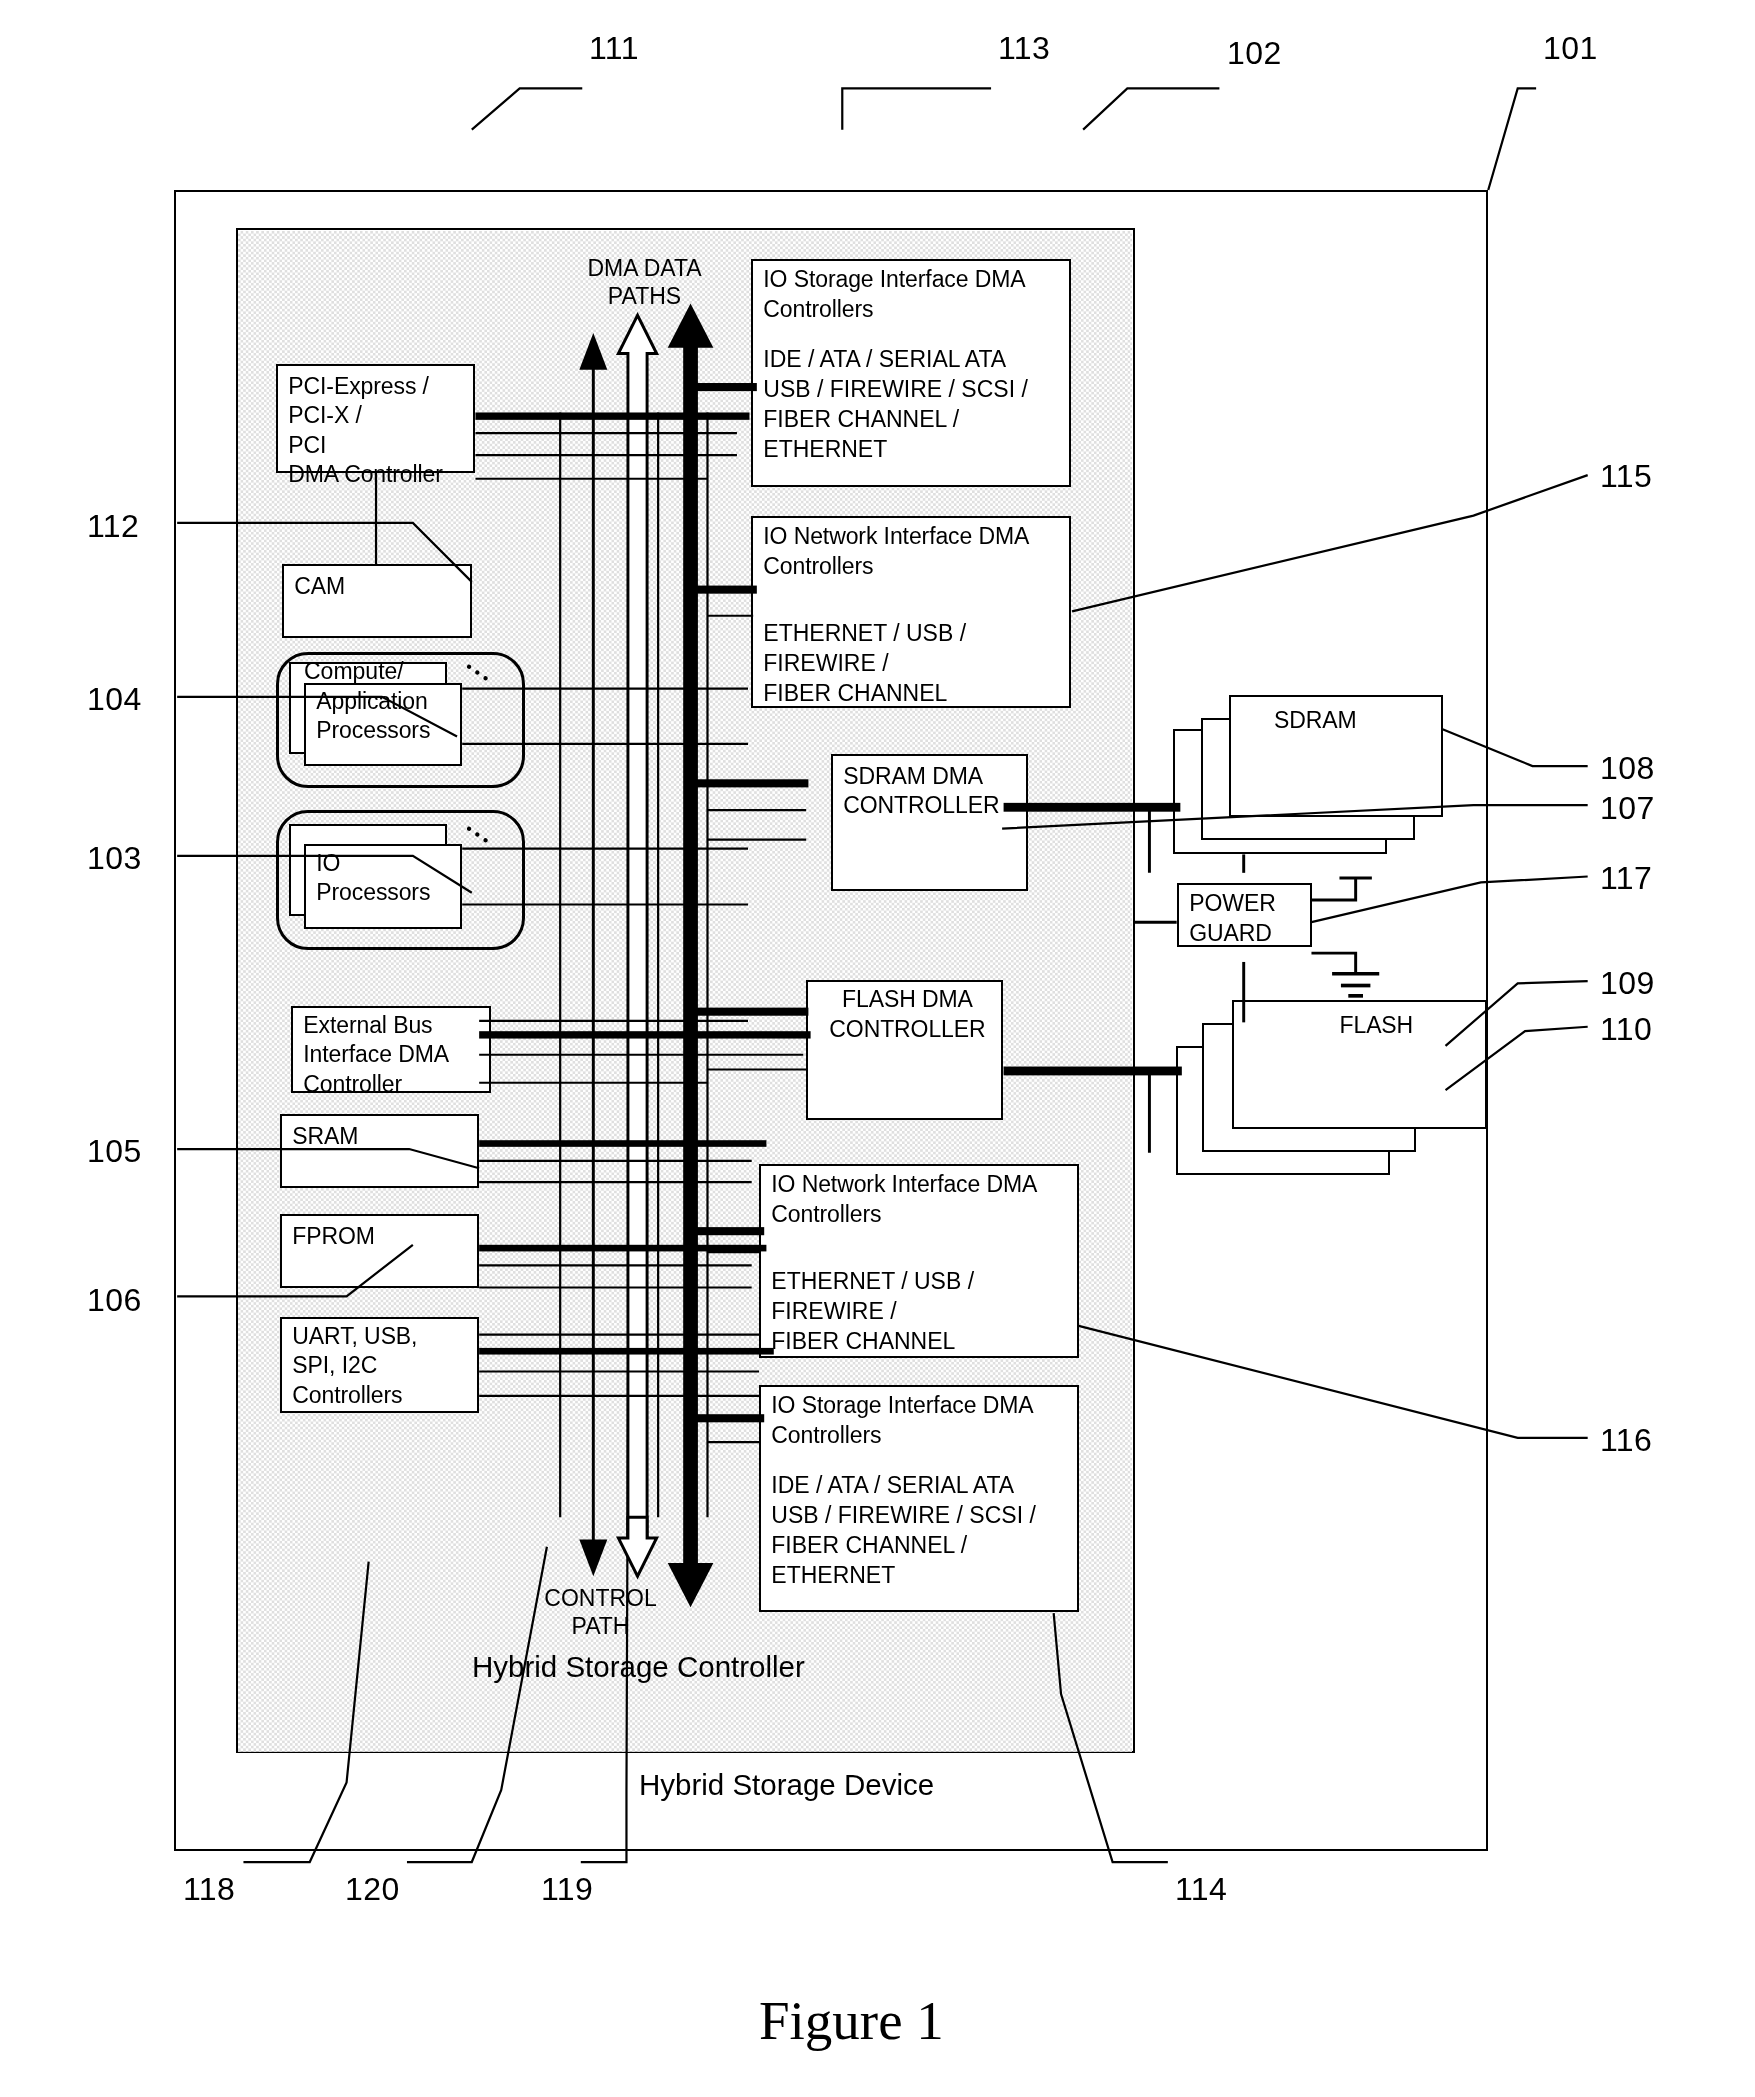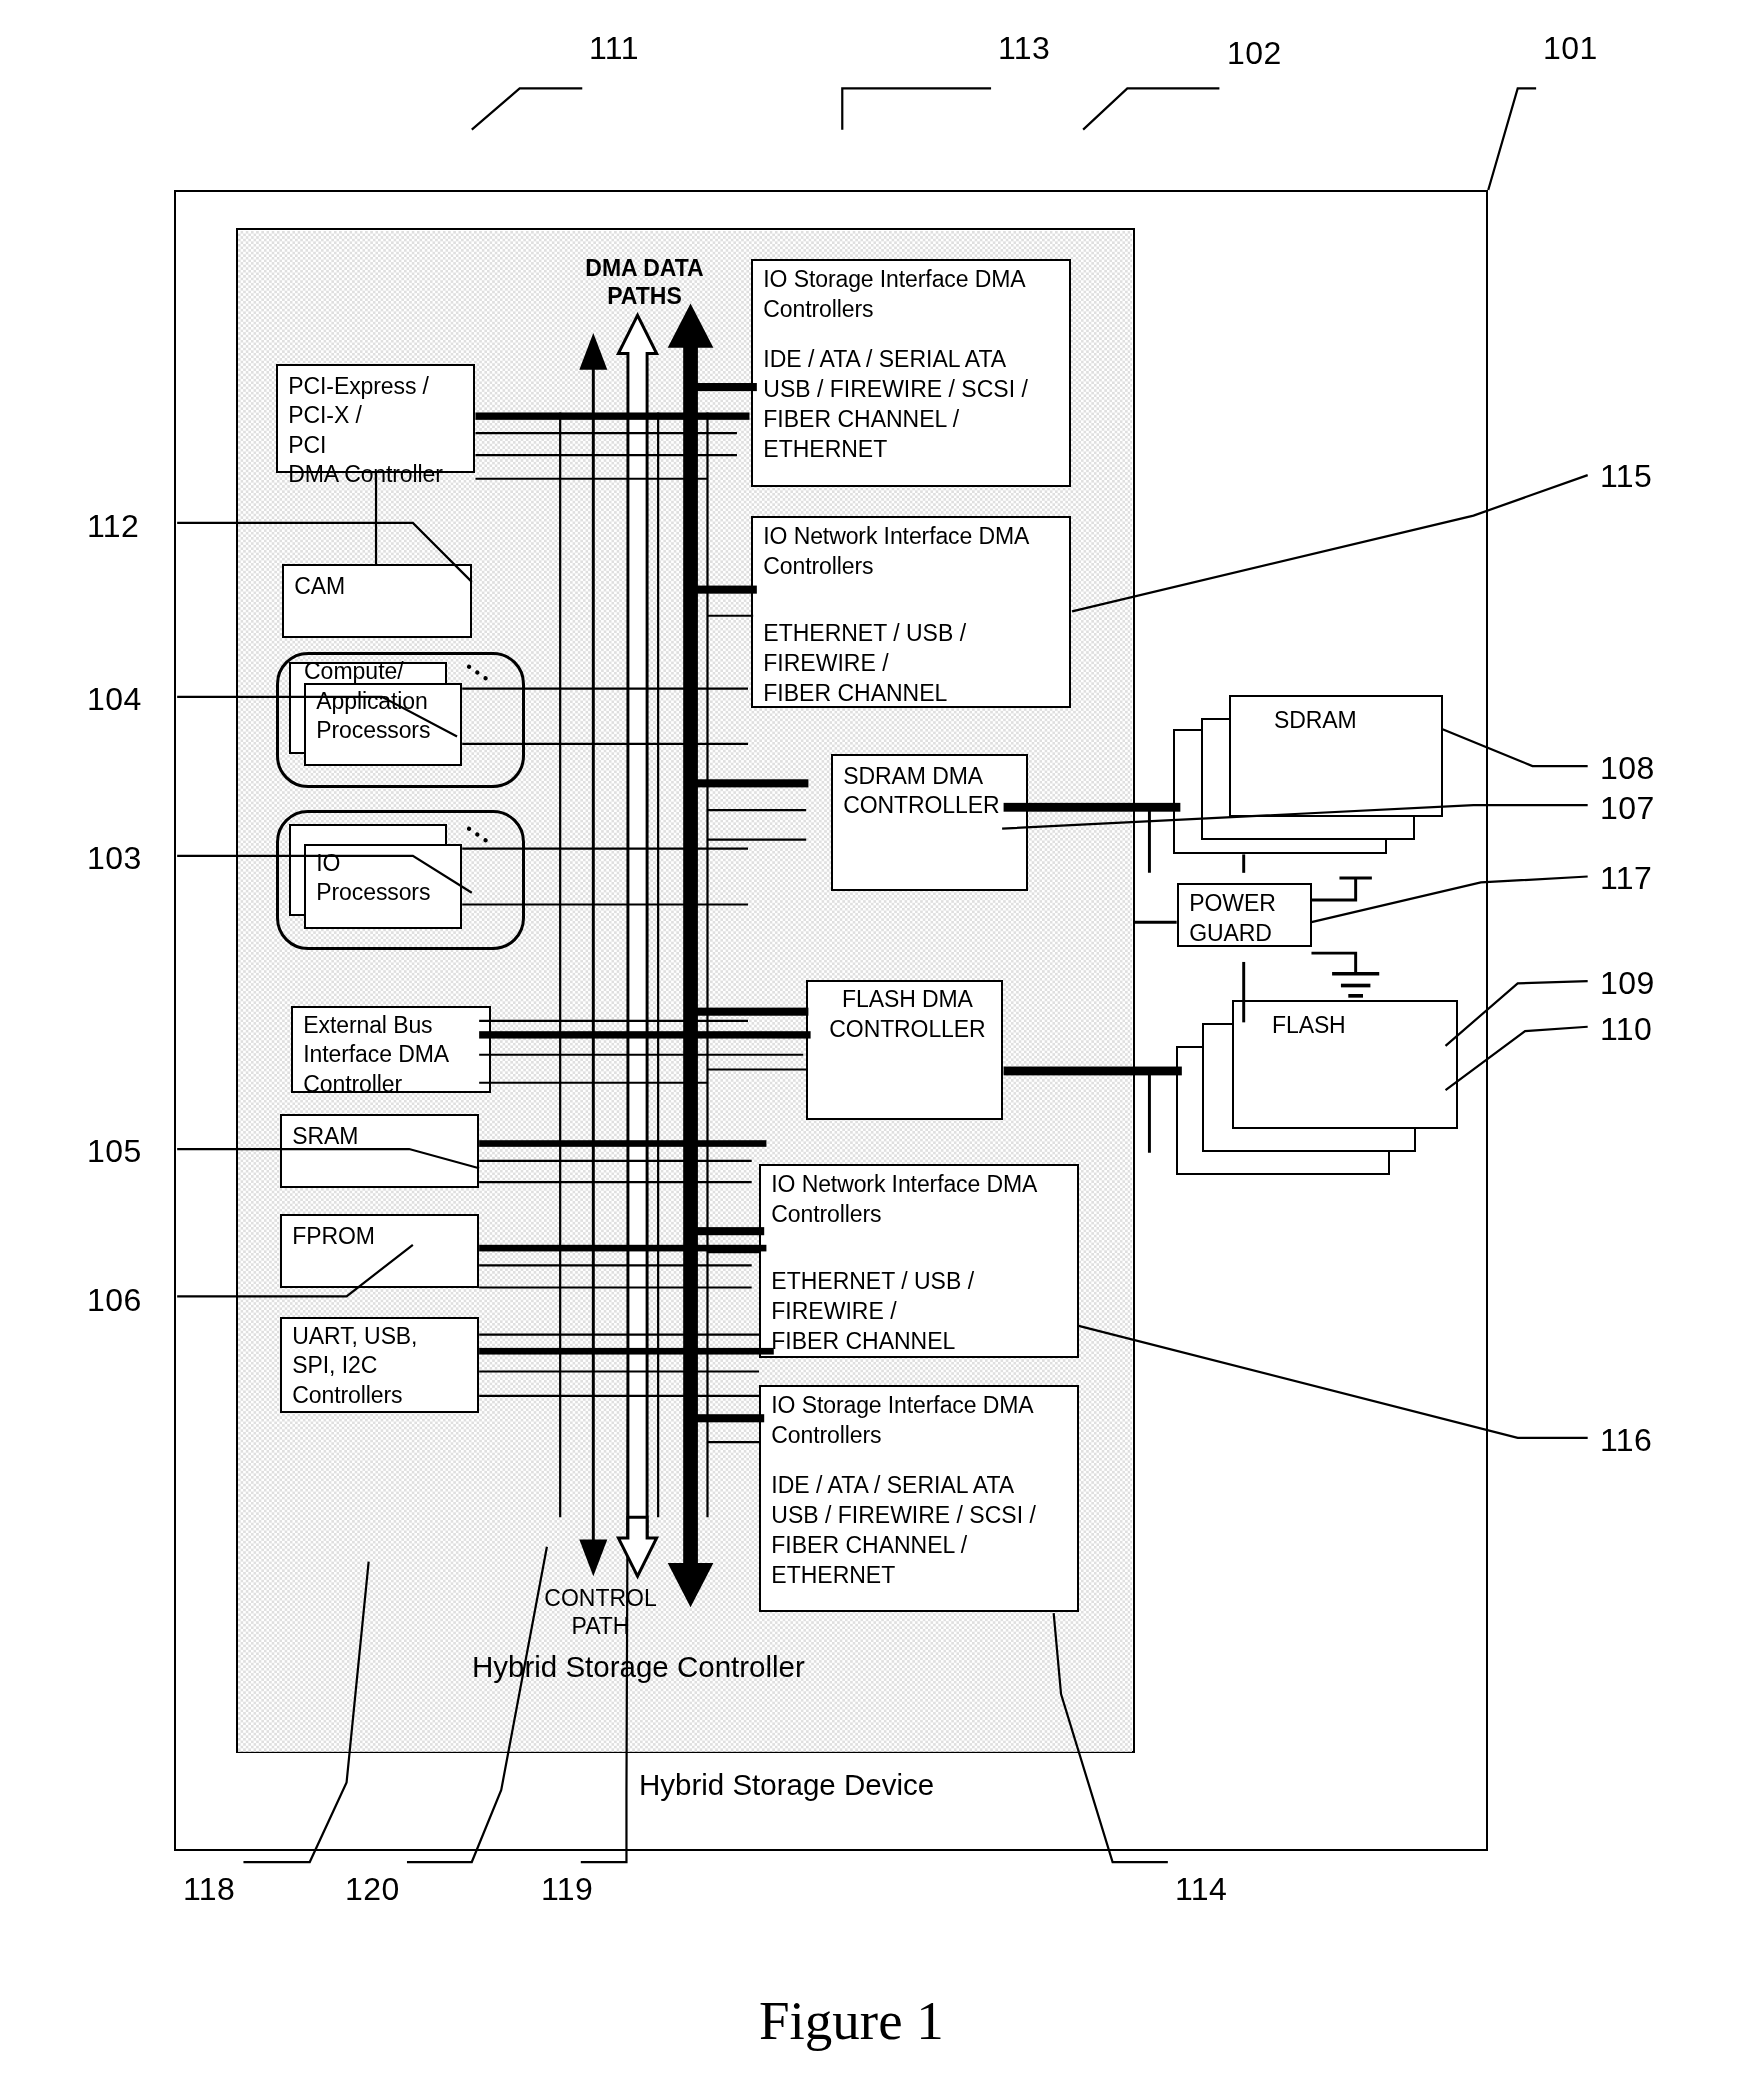--- a/index.html
+++ b/index.html
@@ -167,25 +167,25 @@
 
   <div class="box" style="left:1177px;top:883px;width:135px;height:64px;">
     <div class="txt" style="top:4.4px;">
       <span>POWER</span><br>
       <span>GUARD</span>
     </div>
   </div>
 
   <div class="box" style="left:1176px;top:1046px;width:214px;height:129px;"></div>
   <div class="box" style="left:1202px;top:1023px;width:214px;height:129px;"></div>
-  <div class="box" style="left:1232px;top:1000px;width:226px;height:129px;">
+  <div class="box" style="left:1232px;top:1000px;width:255px;height:129px;text-align:center;">
     <div class="txt" style="top:8.8px;left:38px;">FLASH</div>
   </div>
 
-  <div class="lbl" style="left:560px;top:254px;width:169px;font-weight:bold;">
+  <div class="lbl" style="left:560px;top:254px;width:169px;">
     <span>DMA DATA</span><br>
     <span>PATHS</span>
   </div>
 
   <div class="lbl" style="left:516px;top:1584px;width:169px;">
     <span>CONTROL</span><br>
     <span>PATH</span>
   </div>
 
   <div class="title" style="left:472px;top:1650px;">Hybrid Storage Controller</div>

